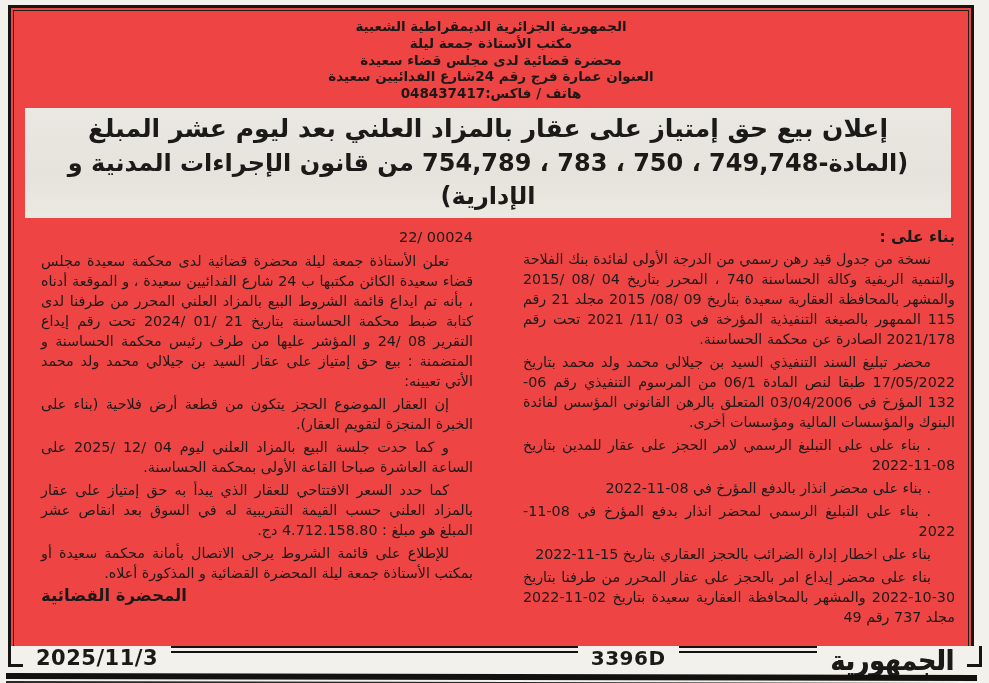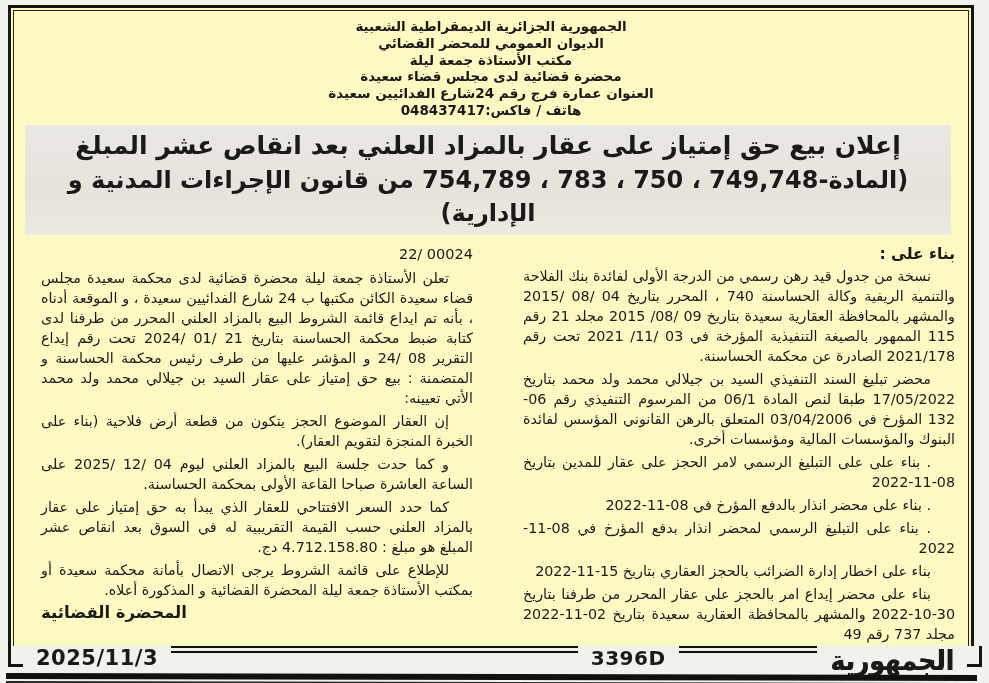--- a/index.html
+++ b/index.html
@@ -14,21 +14,21 @@
   .scan-smudge{
     position:absolute;top:18px;right:30px;width:200px;height:60px;
     background:radial-gradient(ellipse at center, rgba(120,118,110,0.10), rgba(120,118,110,0) 70%);
     pointer-events:none;
   }
   
   .notice{
     position:absolute;left:8px;top:5px;width:966px;height:641px;
     border:3px solid #161513;border-bottom:none;
     box-sizing:border-box;
-    background:#fef9c3;
+    background:#ef4444;
   }
   .notice::before{
     content:'';position:absolute;top:2px;left:2px;right:2px;bottom:0;
     border:1px solid #21201d;border-bottom:none;pointer-events:none;
   }
   
   .header{margin:10px 0 2px;text-align:center;}
   .header div{font-size:13.5px;font-weight:700;line-height:16.8px;}
   
   .title-block{
@@ -67,29 +67,28 @@
 </style>
 </head>
 <body>
 
 <div class="scan-smudge"></div>
 
 <div class="notice">
 
   <div class="header">
     <div>الجمهورية الجزائرية الديمقراطية الشعبية</div>
-    <div>الديوان العمومي للمحضر القضائي</div>
     <div>مكتب الأستاذة جمعة ليلة</div>
     <div>محضرة قضائية لدى مجلس قضاء سعيدة</div>
     <div>العنوان عمارة فرج رقم 24شارع الفدائيين سعيدة</div>
     <div>هاتف / فاكس:048437417</div>
   </div>
 
   <div class="title-block">
-    <div class="title1">إعلان  بيع حق إمتياز على عقار بالمزاد العلني  بعد انقاص عشر المبلغ</div>
+    <div class="title1">إعلان  بيع حق إمتياز على عقار بالمزاد العلني  بعد ليوم عشر المبلغ</div>
     <div class="title2">(المادة-749,748 ، 750 ، 783 ، 754,789 من قانون الإجراءات المدنية و الإدارية)</div>
   </div>
 
   <div class="columns">
 
     <div class="col">
       <div class="col-heading">بناء على :</div>
       <p>نسخة من جدول قيد رهن رسمي من الدرجة الأولى لفائدة بنك الفلاحة والتنمية الريفية وكالة الحساسنة 740 ، المحرر بتاريخ 04 /08 /2015 والمشهر بالمحافظة العقارية سعيدة بتاريخ 09 /08/ 2015 مجلد 21 رقم 115 الممهور بالصيغة التنفيذية المؤرخة في 03 /11/ 2021 تحت رقم 2021/178 الصادرة عن محكمة الحساسنة.</p>
       <p>محضر تبليغ السند التنفيذي السيد بن جيلالي محمد ولد محمد بتاريخ 17/05/2022 طبقا لنص المادة 06/1 من المرسوم التنفيذي رقم 06-132 المؤرخ في 03/04/2006 المتعلق بالرهن القانوني المؤسس لفائدة البنوك والمؤسسات المالية ومؤسسات أخرى.</p>
       <p>. بناء على على التبليغ الرسمي لامر الحجز على عقار للمدين بتاريخ 08-11-2022</p>

